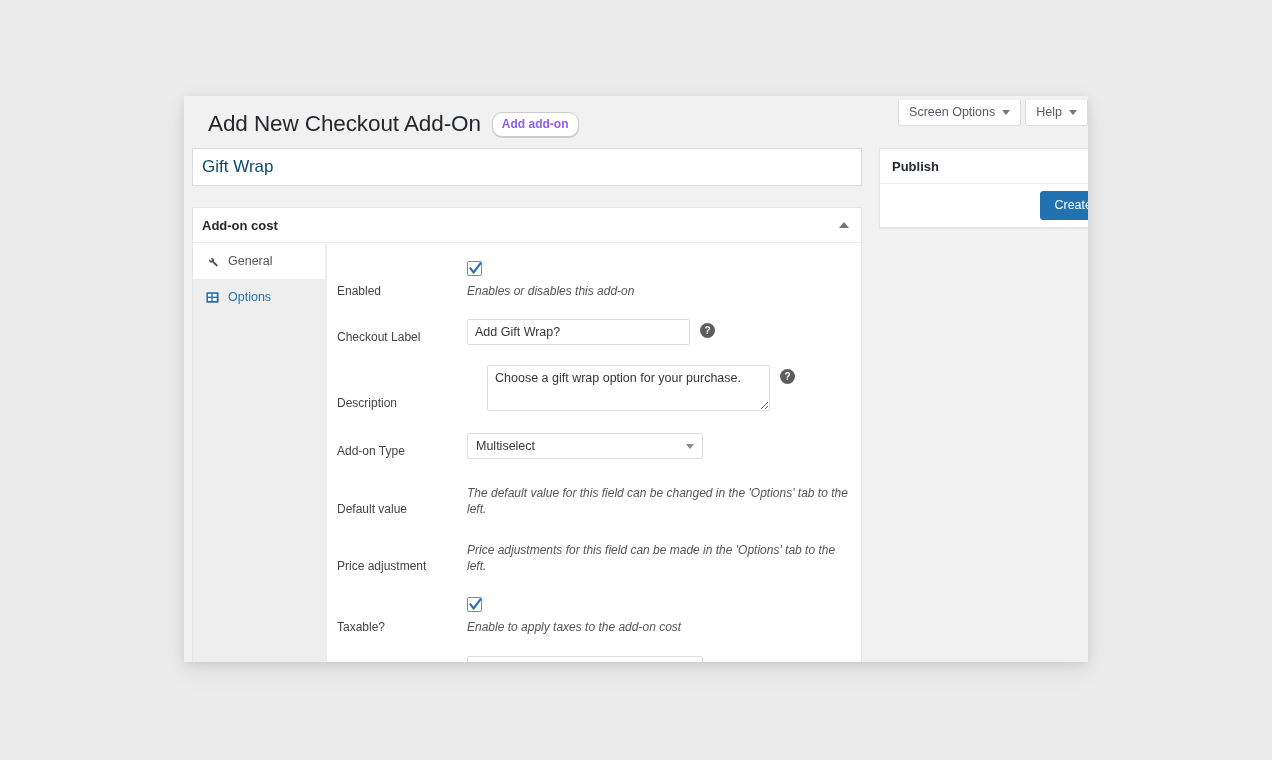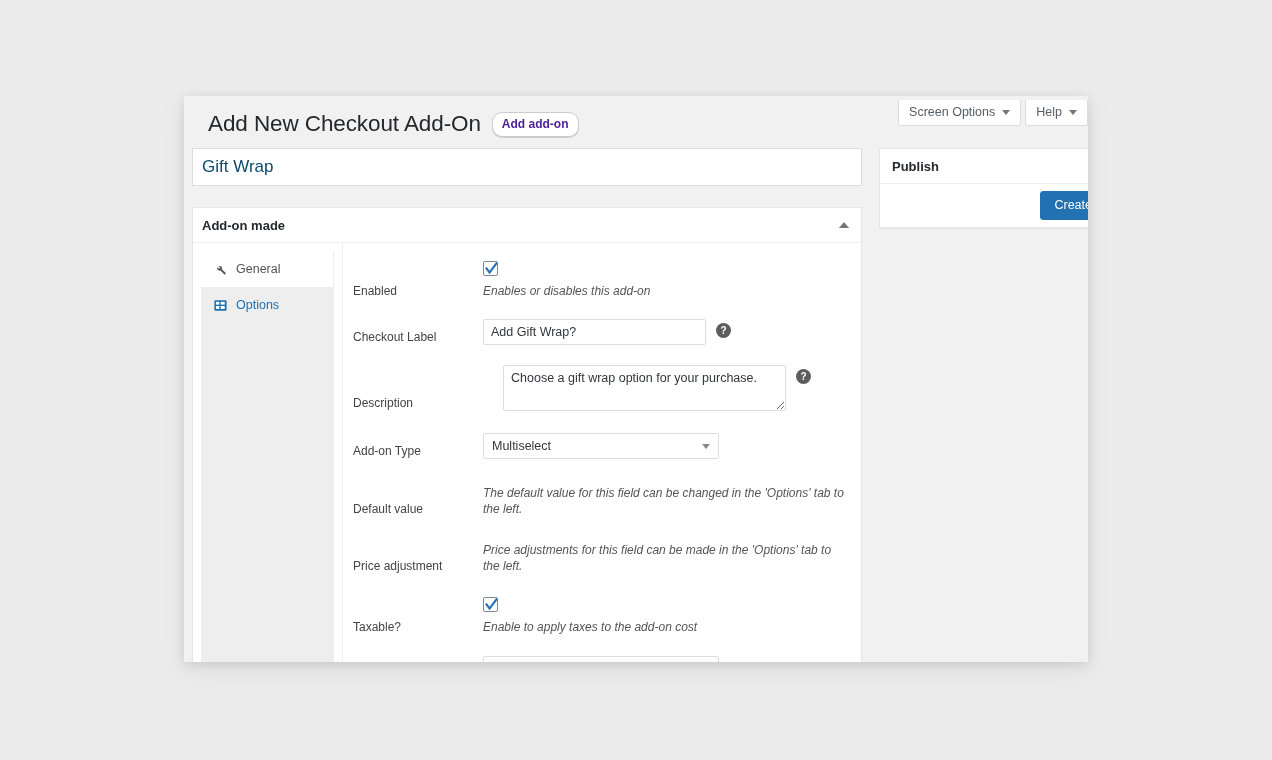--- a/index.html
+++ b/index.html
@@ -74,21 +74,21 @@
     font-size: 22.5px;
     font-weight: 400;
     color: #23282d;
     line-height: 28px;
     letter-spacing: -0.1px;
   }
   #add-addon-btn {
     background: #fff;
     border: 1px solid #ccc;
     border-radius: 10px;
-    color: #4c1d95;
+    color: #8b5cf6;
     font-size: 12px;
     font-weight: bold;
     padding: 4px 9px 5px 9px;
     line-height: 14px;
     cursor: pointer;
     white-space: nowrap;
     box-shadow: 0 1px 0 #ccc;
   }
 
   
@@ -155,21 +155,21 @@
     min-height: 424px;
   }
 
   
   #addon-tabs {
     width: 133px;
     flex: 0 0 133px;
     background: #eee;
     border-right: 1px solid #eee;
     padding: 0;
-    margin: 8px;
+    margin: 0;
     list-style: none;
   }
   .addon-tab {
     display: flex;
     align-items: center;
     gap: 9px;
     padding: 10px 10px 10px 12px;
     font-size: 12.5px;
     color: #2271b1;
     cursor: pointer;
@@ -376,21 +376,21 @@
 
   <div id="post-body">
 
     <div id="post-main">
 
       <input id="title-field" type="text" value="Gift Wrap" style="">
 
       <div id="addon-data-box">
 
         <div id="addon-data-header">
-          <span class="box-title">Add-on made</span>
+          <span class="box-title">Add-on cost</span>
           <span class="caret-up"></span>
         </div>
 
         <div id="addon-data-body">
 
           <ul id="addon-tabs">
             <li class="addon-tab active">
               <span class="tab-icon">
                 <svg width="13" height="13" viewBox="0 0 24 24" fill="#555">
                   <path d="M21.7 18.6l-7.2-7.2c.6-1.6.3-3.5-1-4.8-1.4-1.4-3.4-1.6-5-.8l2.9 2.9-2 2-3-2.9c-.9 1.7-.6 3.8.8 5.2 1.3 1.3 3.1 1.6 4.7 1l7.2 7.2c.3.3.7.3 1 0l1.6-1.6c.3-.3.3-.7 0-1z"></path>

